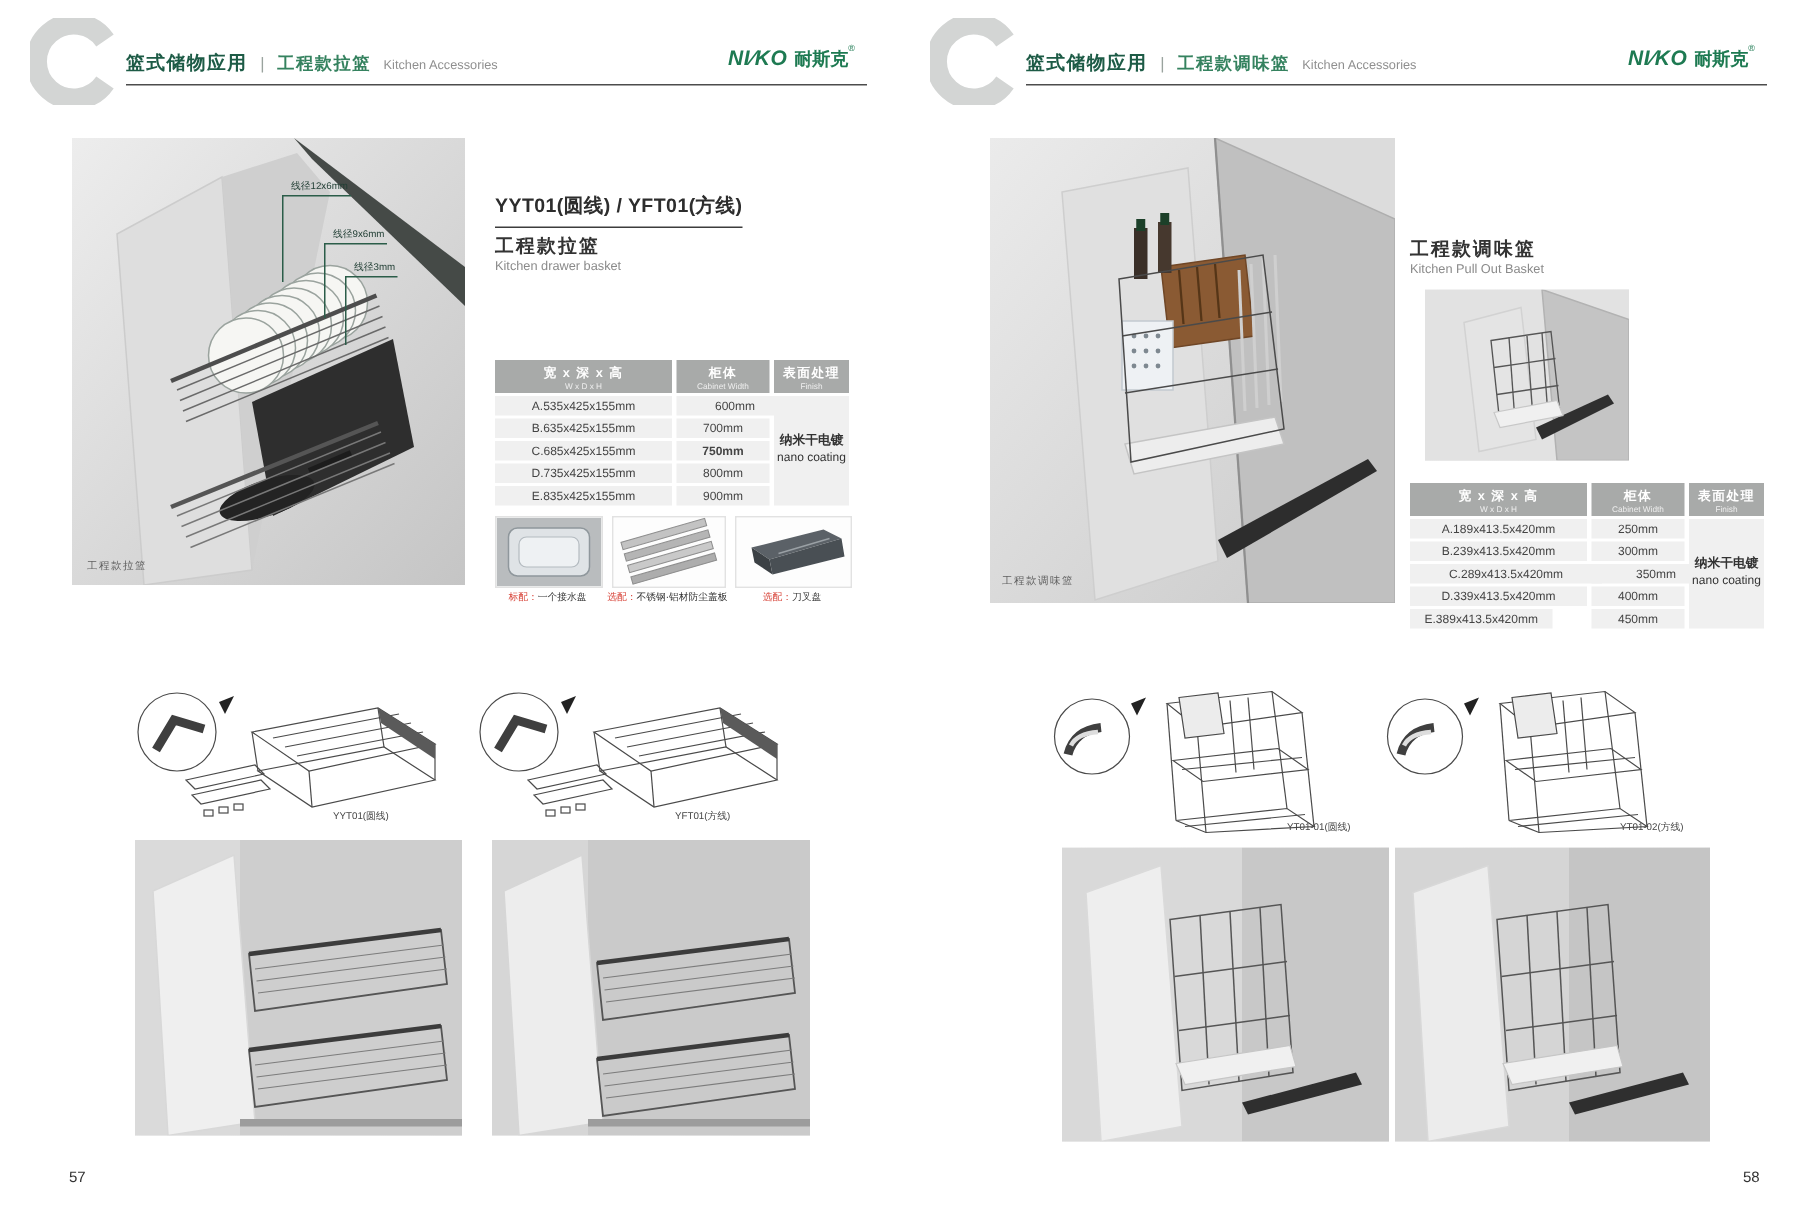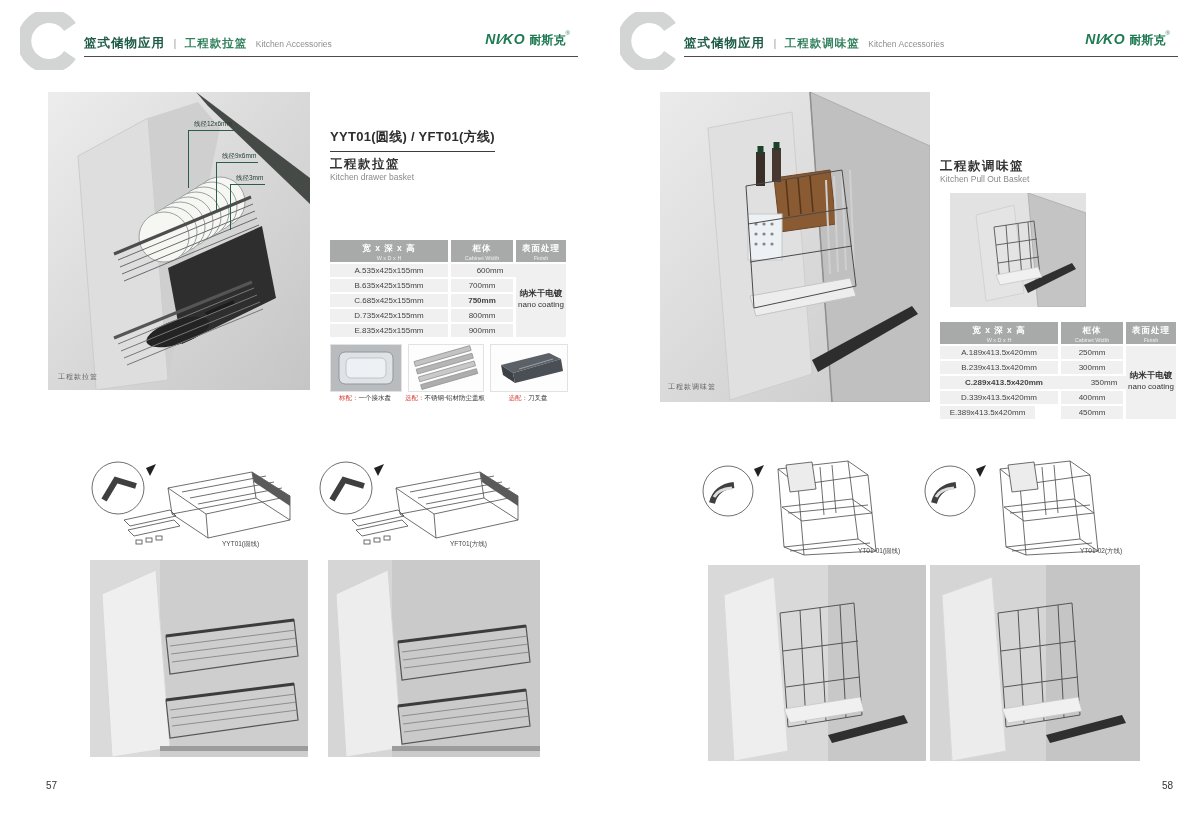--- a/index.html
+++ b/index.html
@@ -395,21 +395,21 @@
       <span class="en">Cabinet Width</span>
     </div>
     <div class="hcell" style="left:186px;width:50px;">
       <span class="cn">表面处理</span>
       <span class="en">Finish</span>
     </div>
     <div class="cell" style="left:0;top:24px;width:118px;">A.189x413.5x420mm</div>
     <div class="cell" style="left:121px;top:24px;width:62px;">250mm</div>
     <div class="cell" style="left:0;top:39px;width:118px;">B.239x413.5x420mm</div>
     <div class="cell" style="left:121px;top:39px;width:62px;">300mm</div>
-    <div class="cell" style="left:0;top:54px;width:128px;font-weight:bold;">C.289x413.5x420mm</div>
+    <div class="cell" style="left:0;top:54px;width:128px;">C.289x413.5x420mm</div>
     <div class="cell" style="left:121px;top:54px;width:62px;padding-left:12px;">350mm</div>
     <div class="cell" style="left:0;top:69px;width:118px;">D.339x413.5x420mm</div>
     <div class="cell" style="left:121px;top:69px;width:62px;">400mm</div>
     <div class="cell" style="left:0;top:84px;width:95px;">E.389x413.5x420mm</div>
     <div class="cell" style="left:121px;top:84px;width:62px;">450mm</div>
     <div class="fincell" style="left:186px;top:24px;width:50px;height:73px;">
       <span class="cn">纳米干电镀</span>
       <span class="en">nano coating</span>
     </div>
   </div>

